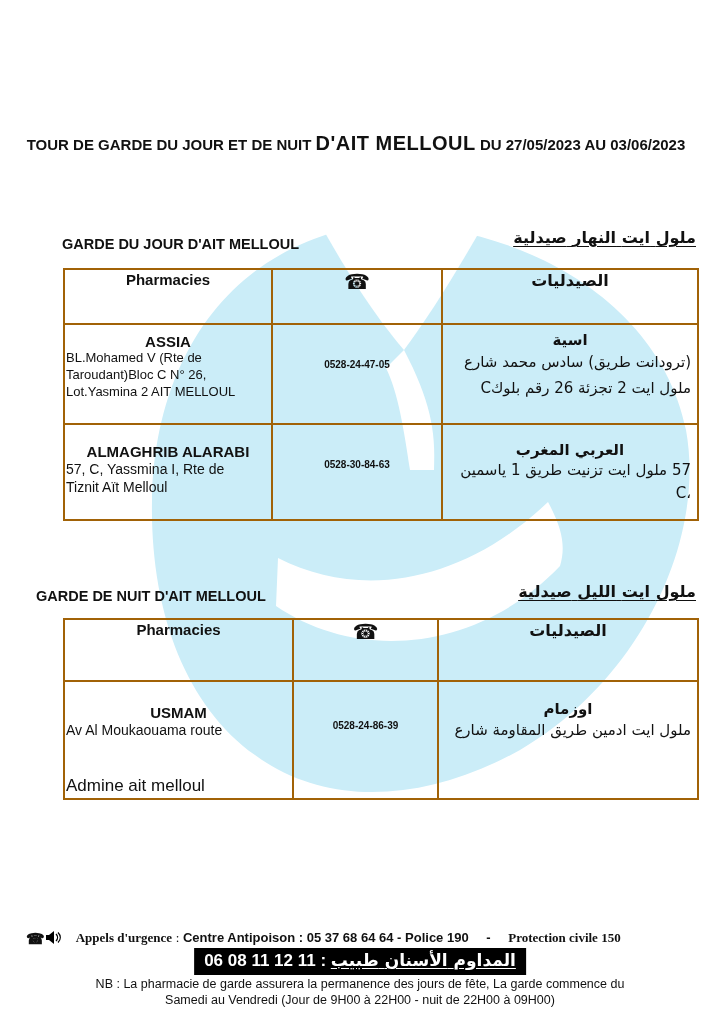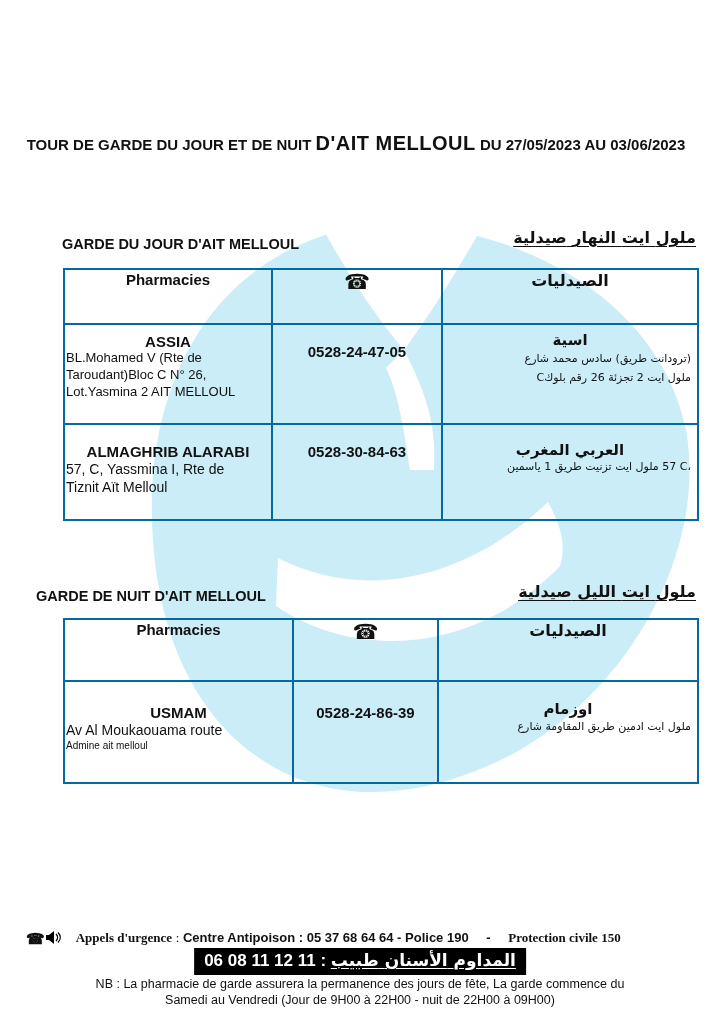--- a/index.html
+++ b/index.html
@@ -14,35 +14,35 @@
 
   .sec-head-fr{font-weight:bold;font-size:14.5px;}
   .sec-head-ar{font-family:"DejaVu Sans",sans-serif;font-weight:bold;font-size:16px;
                text-decoration:underline;text-underline-offset:3px;}
   .day-head-fr{top:236px;left:62px;}
   .day-head-ar{top:228px;left:438px;width:258px;text-align:right;}
   .night-head-fr{top:588px;left:36px;}
   .night-head-ar{top:582px;left:438px;width:258px;text-align:right;}
 
   table.grid{border-collapse:collapse;table-layout:fixed;width:634px;}
-  table.grid td{border:2px solid #0369a1;vertical-align:top;overflow:hidden;}
+  table.grid td{border:2px solid #a16207;vertical-align:top;overflow:hidden;}
   .day-table{top:268px;left:63px;}
   .night-table{top:618px;left:63px;}
 
   td.hdr{text-align:center;vertical-align:middle;}
   .hdr-fr{font-weight:bold;font-size:15px;}
   .hdr-phone{font-size:21px;line-height:1;}
   .hdr-ar{font-family:"DejaVu Sans",sans-serif;font-weight:bold;font-size:16px;text-align:center;}
 
   .ph-name{font-weight:bold;font-size:15px;text-align:center;}
   .ph-addr{font-size:13px;line-height:1.3;text-align:left;}
-  .ph-tel{font-weight:bold;font-size:15px;text-align:center;}
+  .ph-tel{font-weight:bold;font-size:10px;text-align:center;margin-top:16px;}
   .ar{font-family:"DejaVu Sans",sans-serif;}
   .ar-name{font-weight:bold;font-size:15px;text-align:center;}
-  .ar-addr{font-size:11px;line-height:1.75;text-align:right;padding-right:5px;}
+  .ar-addr{font-size:15px;line-height:1.75;text-align:right;padding-right:5px;}
   .ar-w{unicode-bidi:isolate;}
 
   .foot1{top:930px;left:26px;width:668px;white-space:nowrap;font-size:13px;font-weight:bold;}
   .serif{font-family:"Liberation Serif",serif;}
   .foot1 .gap{display:inline-block;width:14px;}
   .icon-inline{display:inline-block;vertical-align:-2px;}
   .phone-glyph{font-size:15px;}
 
   .bar{top:948px;left:50%;transform:translateX(-50%);background:#000;color:#ffffff;
        white-space:nowrap;padding:2px 10px 4px 10px;font-weight:bold;font-size:17px;}
@@ -126,21 +126,21 @@
     <tbody>
         <tr style="height:62px;">
       <td class="hdr hdr-fr">Pharmacies</td>
       <td class="hdr hdr-phone">☎</td>
       <td class="hdr hdr-ar ar"><span dir="rtl" class="ar-w">الصيدليات</span></td>
     </tr>
     <tr style="height:102px;">
       <td style="padding-top:22px;">
         <div class="ph-name">USMAM</div>
         <div class="ph-addr" style="font-size:14px;">Av Al Moukaouama route</div>
-        <div class="ph-addr" style="font-size:10px;">Admine ait melloul</div>
+        <div class="ph-addr" style="font-size:17px;margin-top:36px;">Admine ait melloul</div>
       </td>
       <td style="padding-top:22px;">
         <div class="ph-tel">0528-24-86-39</div>
       </td>
       <td class="ar" style="padding-top:18px;">
         <div class="ar-name"><span dir="rtl" class="ar-w">اوزمام</span></div>
         <div class="ar-addr" style="line-height:1.6;"><span dir="rtl" class="ar-w">شارع</span> <span dir="rtl" class="ar-w">المقاومة</span> <span dir="rtl" class="ar-w">طريق</span> <span dir="rtl" class="ar-w">ادمين</span> <span dir="rtl" class="ar-w">ايت</span> <span dir="rtl" class="ar-w">ملول</span></div>
       </td>
     </tr>
   </tbody>

